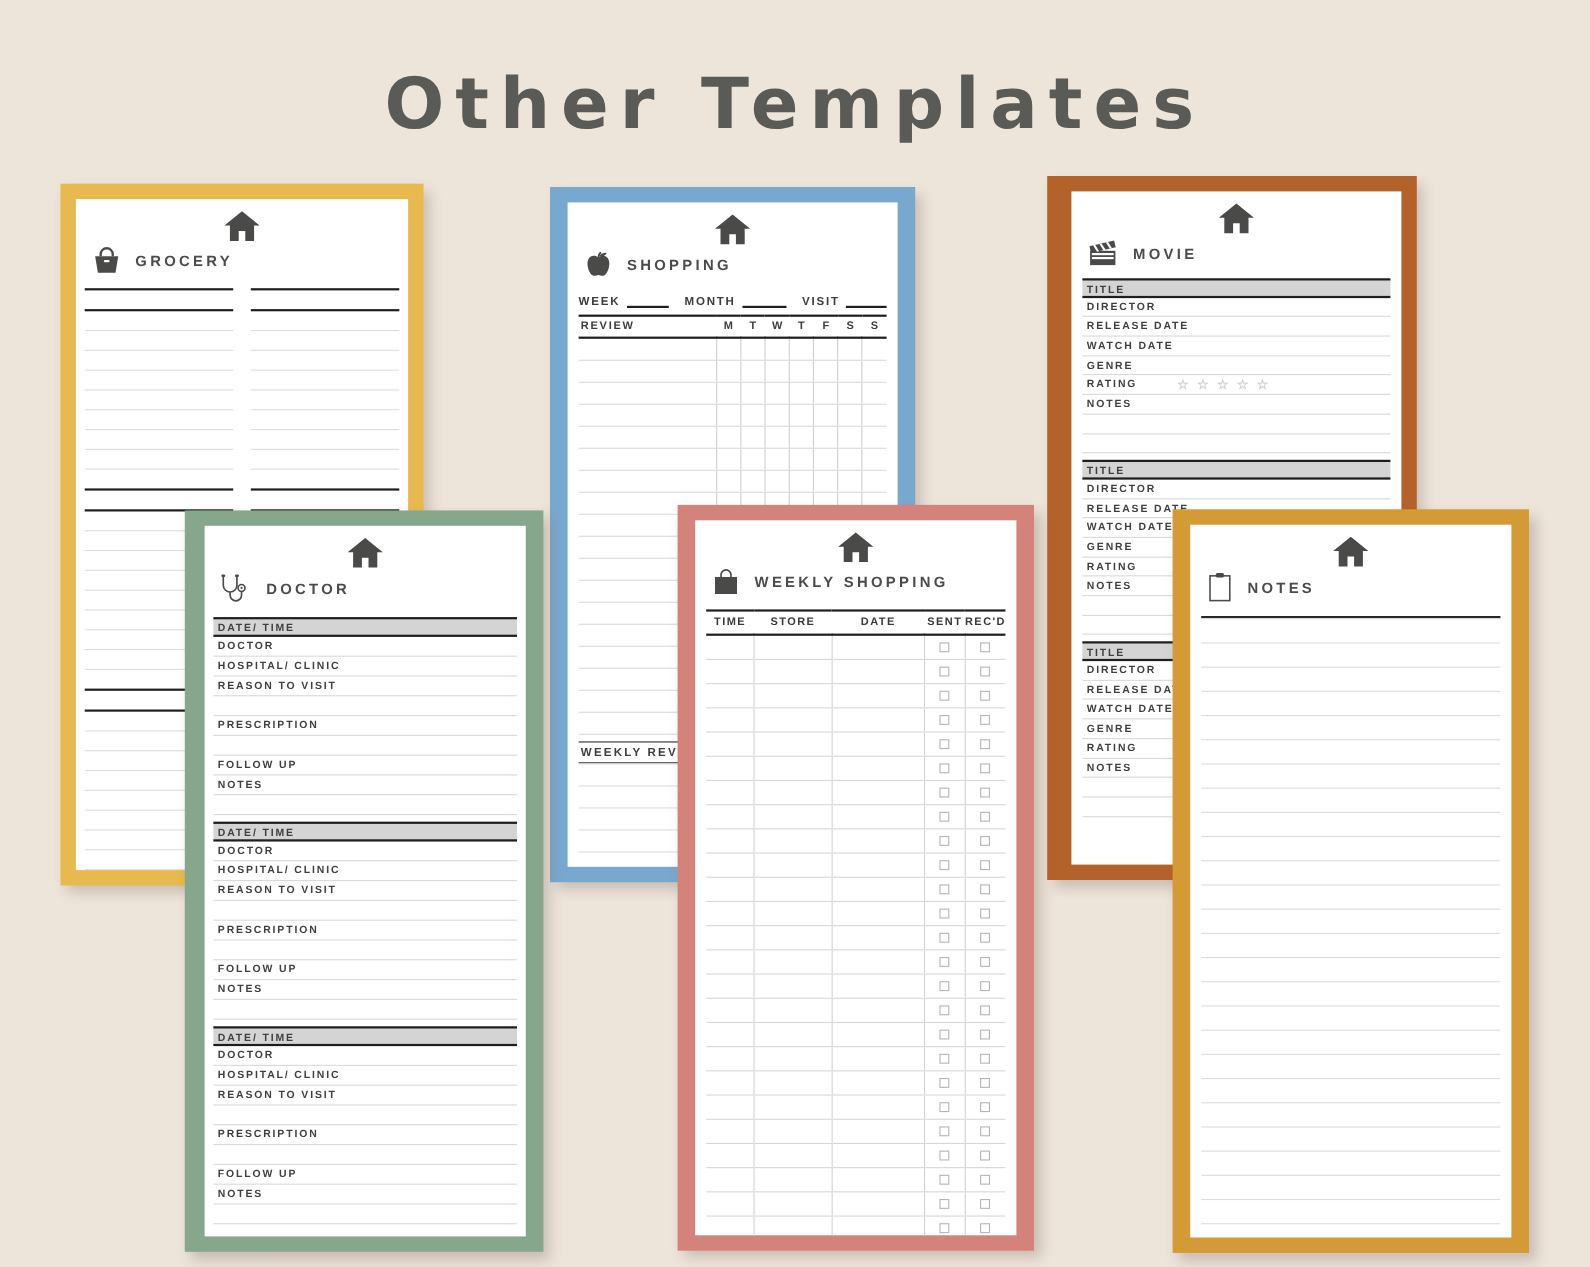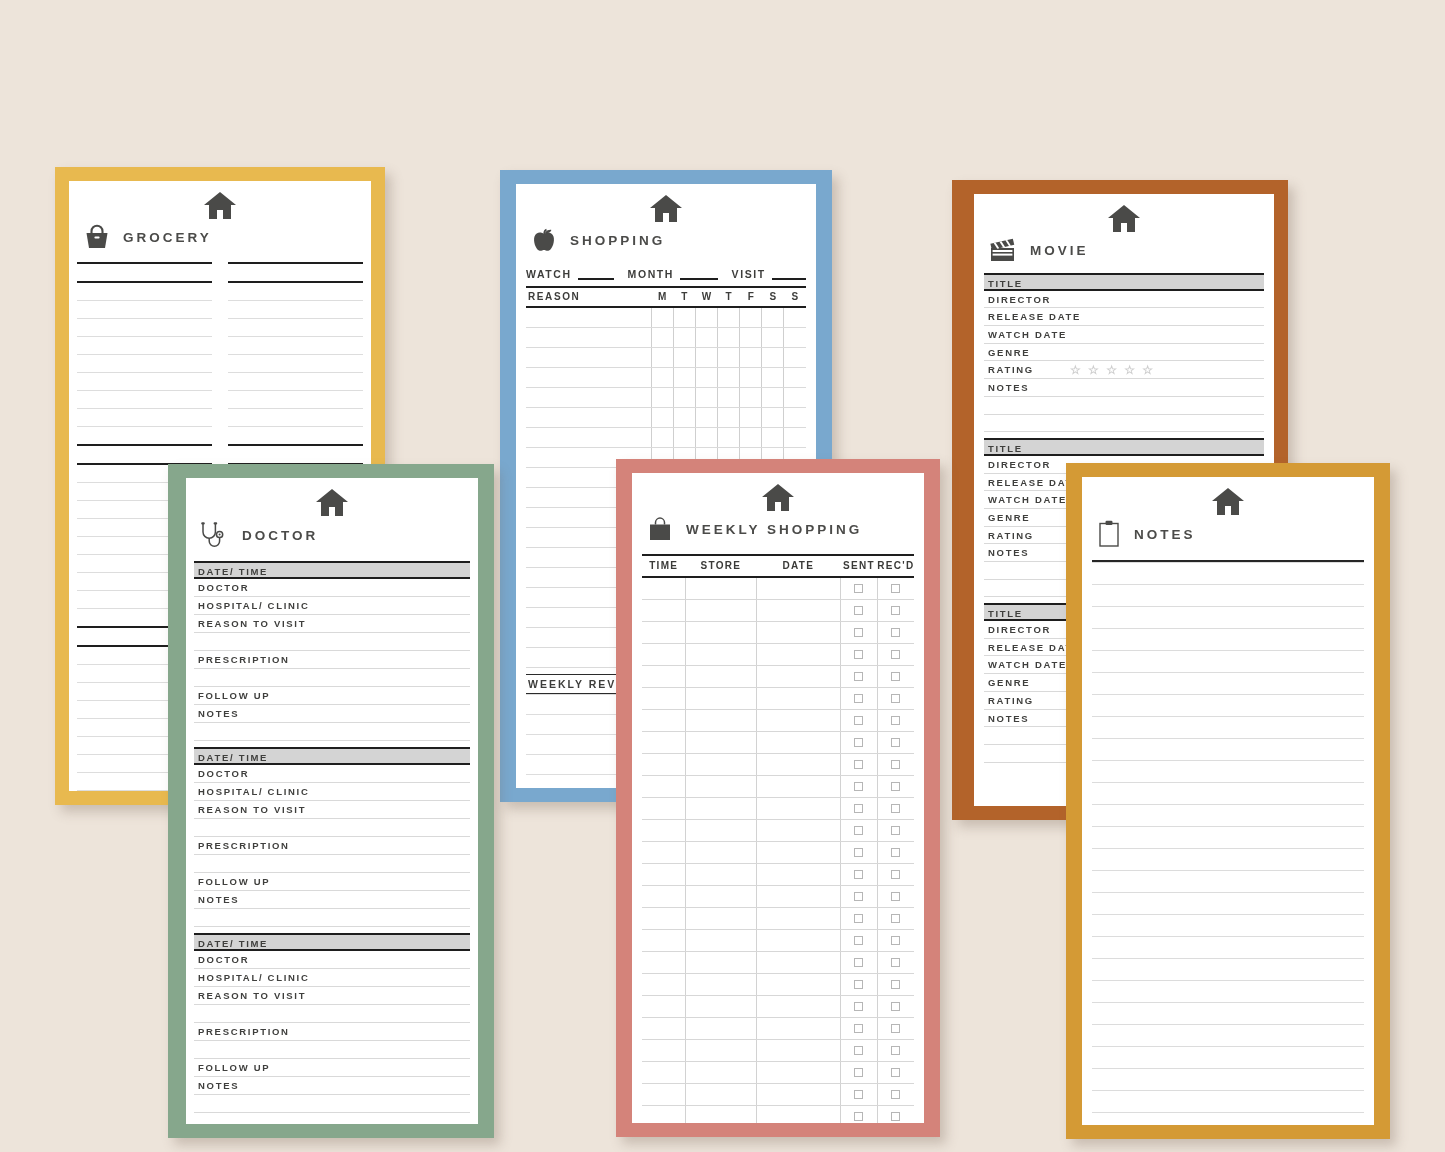--- a/index.html
+++ b/index.html
@@ -115,20 +115,21 @@
   .cbx{width:9px;height:9px;border:1px solid #b6b6b6;margin:0 auto;box-sizing:border-box;}
 
   
   .nrule{width:100%;border-top:1.2px solid #dcdcdc;}
 </style>
 </head>
 <body>
 
 <div class="stage">
 
+  <div class="page-title">Other Templates</div>
 
   <div class="card" style="left:55px;top:167px;width:330px;height:638px;background:#E8B94F;">
     <div class="sheet" style="left:14px;top:14px;right:14px;bottom:14px;">
       <div class="inner" style="padding:0 8px;">
 
         <svg class="house" width="34" height="30" viewBox="0 0 34 30" style="margin-top:10px;">
           <path d="M17 1 L33 14 L28 14 L28 28 L20 28 L20 19 L14 19 L14 28 L6 28 L6 14 L1 14 Z" fill="#4a4a48"></path>
         </svg>
         <div class="hdrrow" style="margin-top:2px;padding-left:6px;">
           <svg class="ico" width="28" height="28" viewBox="0 0 28 28">
@@ -218,32 +219,32 @@
         <div class="hdrrow" style="margin-top:2px;padding-left:4px;">
           <svg class="ico" width="28" height="28" viewBox="0 0 28 28">
             <path d="M14 8 C11 5.5 6 6 4.5 10.5 C3 15 5.5 23 9 24.5 C11 25.3 12.5 24 14 24 C15.5 24 17 25.3 19 24.5 C22.5 23 25 15 23.5 10.5 C22 6 17 5.5 14 8 Z" fill="#4a4a48"></path>
             <path d="M14.2 8 C14.2 5.5 15.2 4 16.5 3.6" fill="none" stroke="#4a4a48" stroke-width="1.7"></path>
             <path d="M15 6.4 C17 3.6 20.6 3.4 21.4 3.9 C21 5.8 18.2 7.6 15.6 7.2 Z" fill="#4a4a48"></path>
           </svg>
           <div class="tl">SHOPPING</div>
         </div>
         <div style="height:13px;"></div>
         <div class="ex-fields">
-          <span class="lbl">WATCH</span>
+          <span class="lbl">WEEK</span>
           <span class="blank" style="width:42px;"></span>
           <span class="lbl" style="margin-left:8px;">MONTH</span>
           <span class="blank" style="width:44px;"></span>
           <span class="lbl" style="margin-left:8px;">VISIT</span>
           <span class="blank" style="width:40px;"></span>
         </div>
         <div style="height:6px;"></div>
         <table class="wk-table" id="wk-table">
           <thead>
             <tr class="wk-head-top wk-head-bot" id="wk-head">
-                <th style="width: 44%;">REASON</th>
+                <th style="width: 44%;">REVIEW</th>
                 <th class="d">M</th>
                 <th class="d">T</th>
                 <th class="d">W</th>
                 <th class="d">T</th>
                 <th class="d">F</th>
                 <th class="d">S</th>
                 <th class="d">S</th>
               </tr>
           </thead>
           <tbody id="wk-body">
@@ -436,21 +437,21 @@
             <div class="wrule" style="height: 19px;"></div>
             <div class="wrule" style="height: 19px;"></div>
             <div class="wrule" style="height: 19px;"></div>
             <div class="wrule" style="height: 19px;"></div>
             <div class="wrule" style="height: 19px;"></div>
           </div>
       </div>
     </div>
   </div>
 
-  <div class="card" style="left:952px;top:180px;width:336px;height:640px;background:#B3632A;">
+  <div class="card" style="left:952px;top:160px;width:336px;height:640px;background:#B3632A;">
     <div class="sheet" style="left:22px;top:14px;right:14px;bottom:14px;">
       <div class="inner" style="padding:0 10px;">
         <svg class="house" width="34" height="30" viewBox="0 0 34 30" style="margin-top:10px;">
           <path d="M17 1 L33 14 L28 14 L28 28 L20 28 L20 19 L14 19 L14 28 L6 28 L6 14 L1 14 Z" fill="#4a4a48"></path>
         </svg>
         <div class="hdrrow" style="margin-top:2px;padding-left:4px;">
           <svg class="ico" width="30" height="28" viewBox="0 0 30 28">
             <rect x="3" y="12" width="23" height="13" fill="#4a4a48"></rect>
             <rect x="4.6" y="14" width="19.8" height="2" fill="#ffffff"></rect>
             <rect x="4.6" y="17.6" width="19.8" height="2" fill="#ffffff"></rect>

